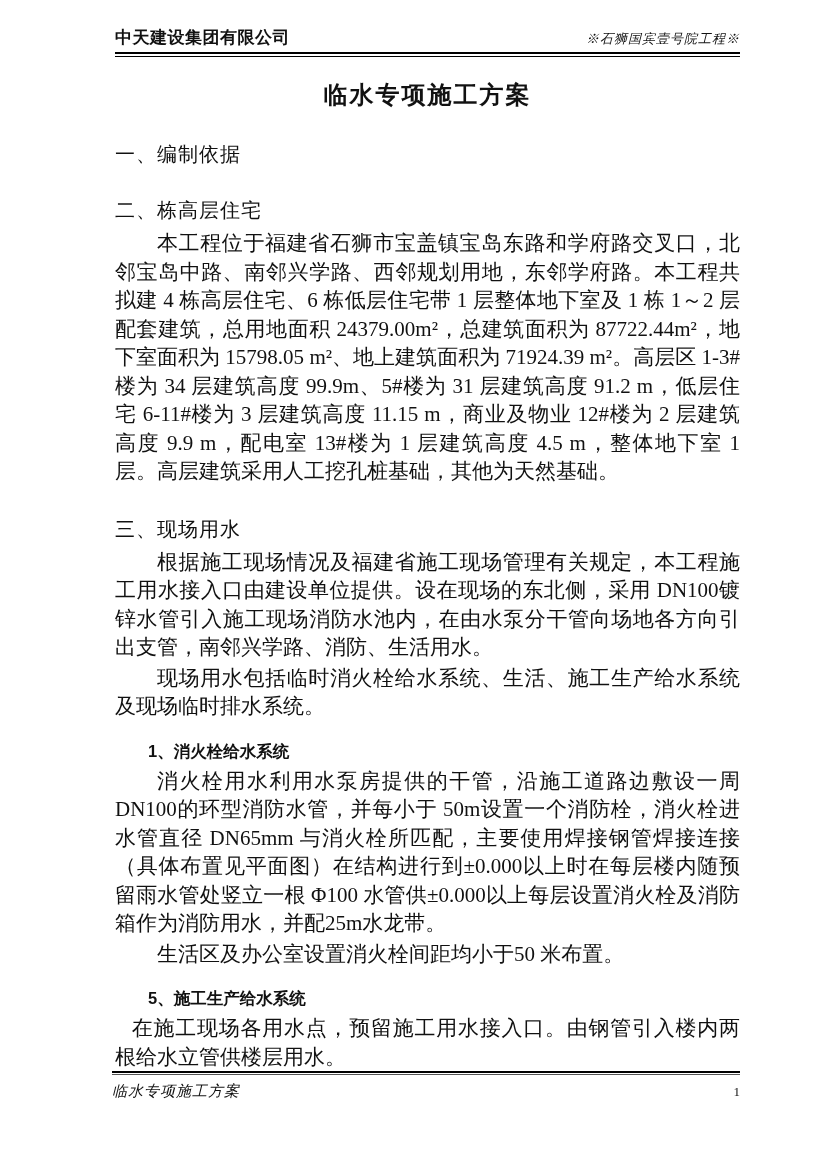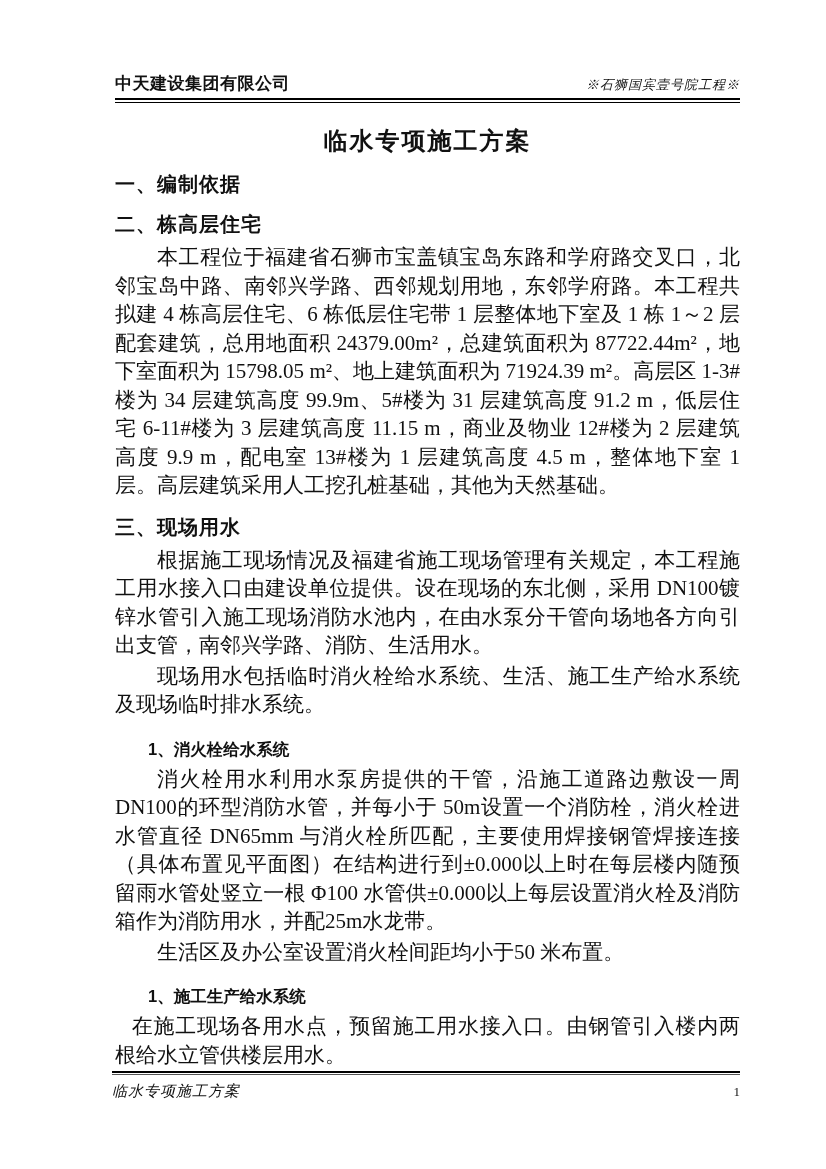--- a/index.html
+++ b/index.html
@@ -2,38 +2,38 @@
 <html lang="zh"><head>
 <meta charset="utf-8">
 <style>
   html,body{margin:0;padding:0;background:#ffffff;}
   body{
     width:826px;height:1169px;position:relative;overflow:hidden;
     font-family:"Liberation Serif",serif;color:#111111;
   }
   .page{
     position:absolute;inset:0;
-    padding:74px 86px 0 115px;
+    padding:28px 86px 0 115px;
     box-sizing:border-box;
   }
   
   .header-row{display:flex;justify-content:space-between;align-items:baseline;line-height:20px;}
   .company{font-family:"Liberation Sans",sans-serif;font-weight:bold;font-size:17px;letter-spacing:0.5px;}
   .project{font-style:italic;font-size:13px;letter-spacing:1px;}
   .header-rule{margin-top:3px;height:2px;border-top:2px solid #000;border-bottom:1.5px solid #000;}
   
   .doc-title{
     text-align:center;font-family:"Liberation Sans",sans-serif;
     font-weight:bold;font-size:24px;line-height:32px;
     margin:22px 0 0 0;letter-spacing:2px;
   }
   
   .sec-heading{
-    font-family:"Liberation Sans",sans-serif;font-weight:bold;
-    font-size:20px;line-height:26px;margin:14px 0 0 0;letter-spacing:1px;
+    font-family:"Liberation Sans",sans-serif;font-weight:normal;
+    font-size:20px;line-height:26px;margin:30px 0 0 0;letter-spacing:1px;
   }
   .list{margin-top:9px;}
   .list-item{margin-left:28px;font-size:16.5px;line-height:29px;}
   .para{
     font-size:21px;line-height:28.5px;margin:6px 0 0 0;
     text-align:justify;text-indent:2em;
   }
   .para.no-gap{margin-top:2px;}
   .para.small-indent{text-indent:0.8em;}
   .sub-heading{
@@ -66,21 +66,21 @@
   <p class="para">本工程位于福建省石狮市宝盖镇宝岛东路和学府路交叉口，北邻宝岛中路、南邻兴学路、西邻规划用地，东邻学府路。本工程共拟建 4 栋高层住宅、6 栋低层住宅带 1 层整体地下室及 1 栋 1～2 层配套建筑，总用地面积 24379.00m²，总建筑面积为 87722.44m²，地下室面积为 15798.05 m²、地上建筑面积为 71924.39 m²。高层区 1-3#楼为 34 层建筑高度 99.9m、5#楼为 31 层建筑高度 91.2 m，低层住宅 6-11#楼为 3 层建筑高度 11.15 m，商业及物业 12#楼为 2 层建筑高度 9.9 m，配电室 13#楼为 1 层建筑高度 4.5 m，整体地下室 1 层。高层建筑采用人工挖孔桩基础，其他为天然基础。</p>
 
   <h2 class="sec-heading">三、现场用水</h2>
   <p class="para">根据施工现场情况及福建省施工现场管理有关规定，本工程施工用水接入口由建设单位提供。设在现场的东北侧，采用 DN100镀锌水管引入施工现场消防水池内，在由水泵分干管向场地各方向引出支管，南邻兴学路、消防、生活用水。</p>
   <p class="para no-gap">现场用水包括临时消火栓给水系统、生活、施工生产给水系统及现场临时排水系统。</p>
 
   <h3 class="sub-heading">1、消火栓给水系统</h3>
   <p class="para no-gap">消火栓用水利用水泵房提供的干管，沿施工道路边敷设一周 DN100的环型消防水管，并每小于 50m设置一个消防栓，消火栓进水管直径 DN65mm 与消火栓所匹配，主要使用焊接钢管焊接连接（具体布置见平面图）在结构进行到±0.000以上时在每层楼内随预留雨水管处竖立一根 Φ100 水管供±0.000以上每层设置消火栓及消防箱作为消防用水，并配25m水龙带。</p>
   <p class="para no-gap">生活区及办公室设置消火栓间距均小于50 米布置。</p>
 
-  <h3 class="sub-heading">1、施工生产给水系统</h3>
+  <h3 class="sub-heading">5、施工生产给水系统</h3>
   <p class="para no-gap small-indent">在施工现场各用水点，预留施工用水接入口。由钢管引入楼内两根给水立管供楼层用水。</p>
 
   <div class="footer">
     <div class="footer-rule"></div>
     <div class="footer-row">
       <span class="footer-title">临水专项施工方案</span>
       <span class="footer-page">1</span>
     </div>
   </div>
 

